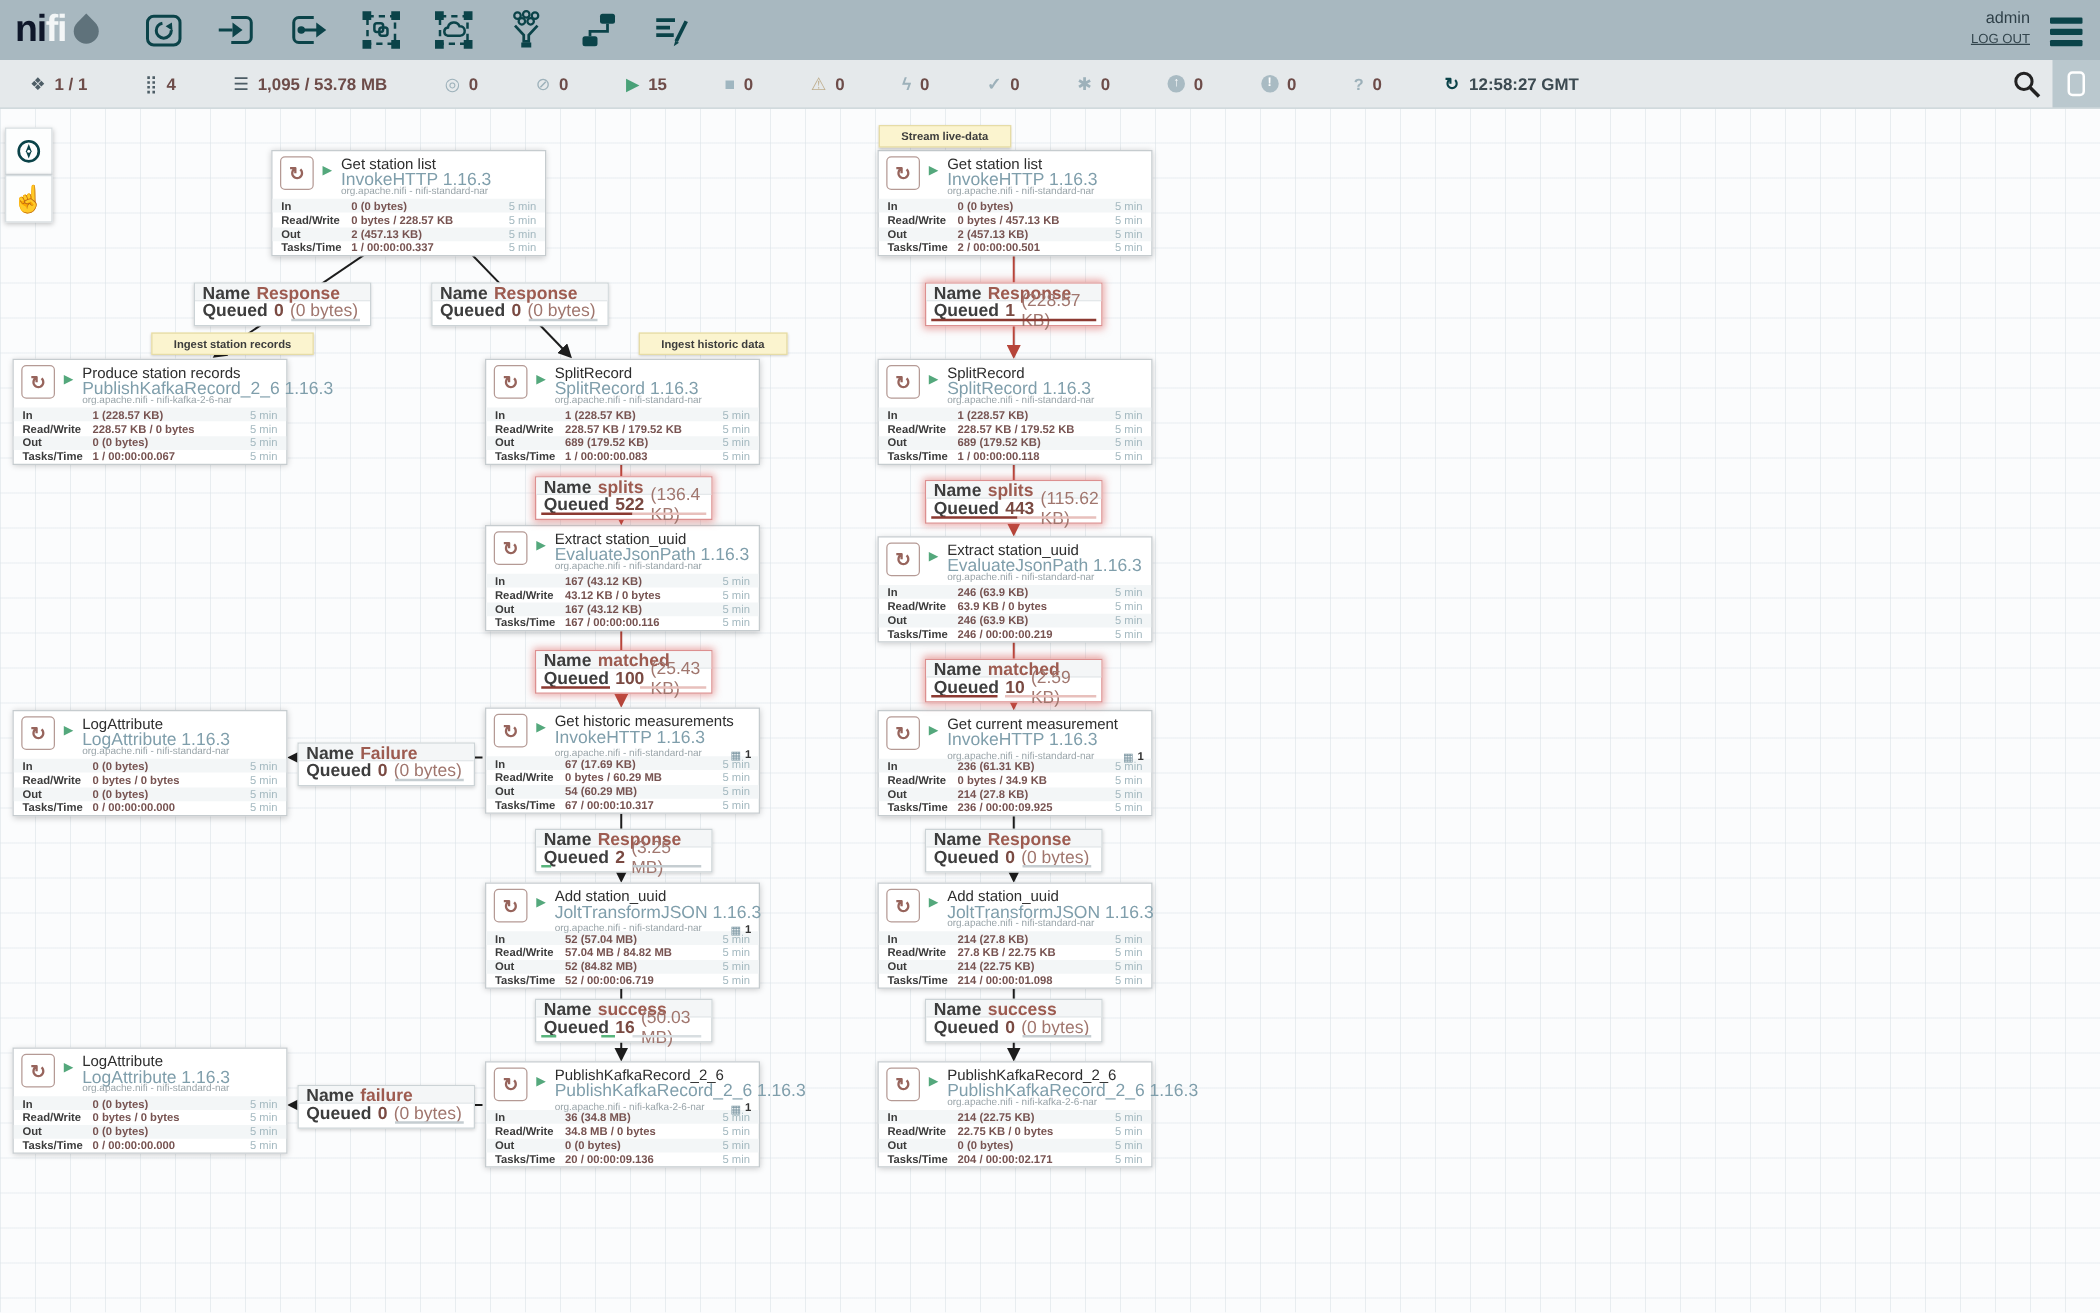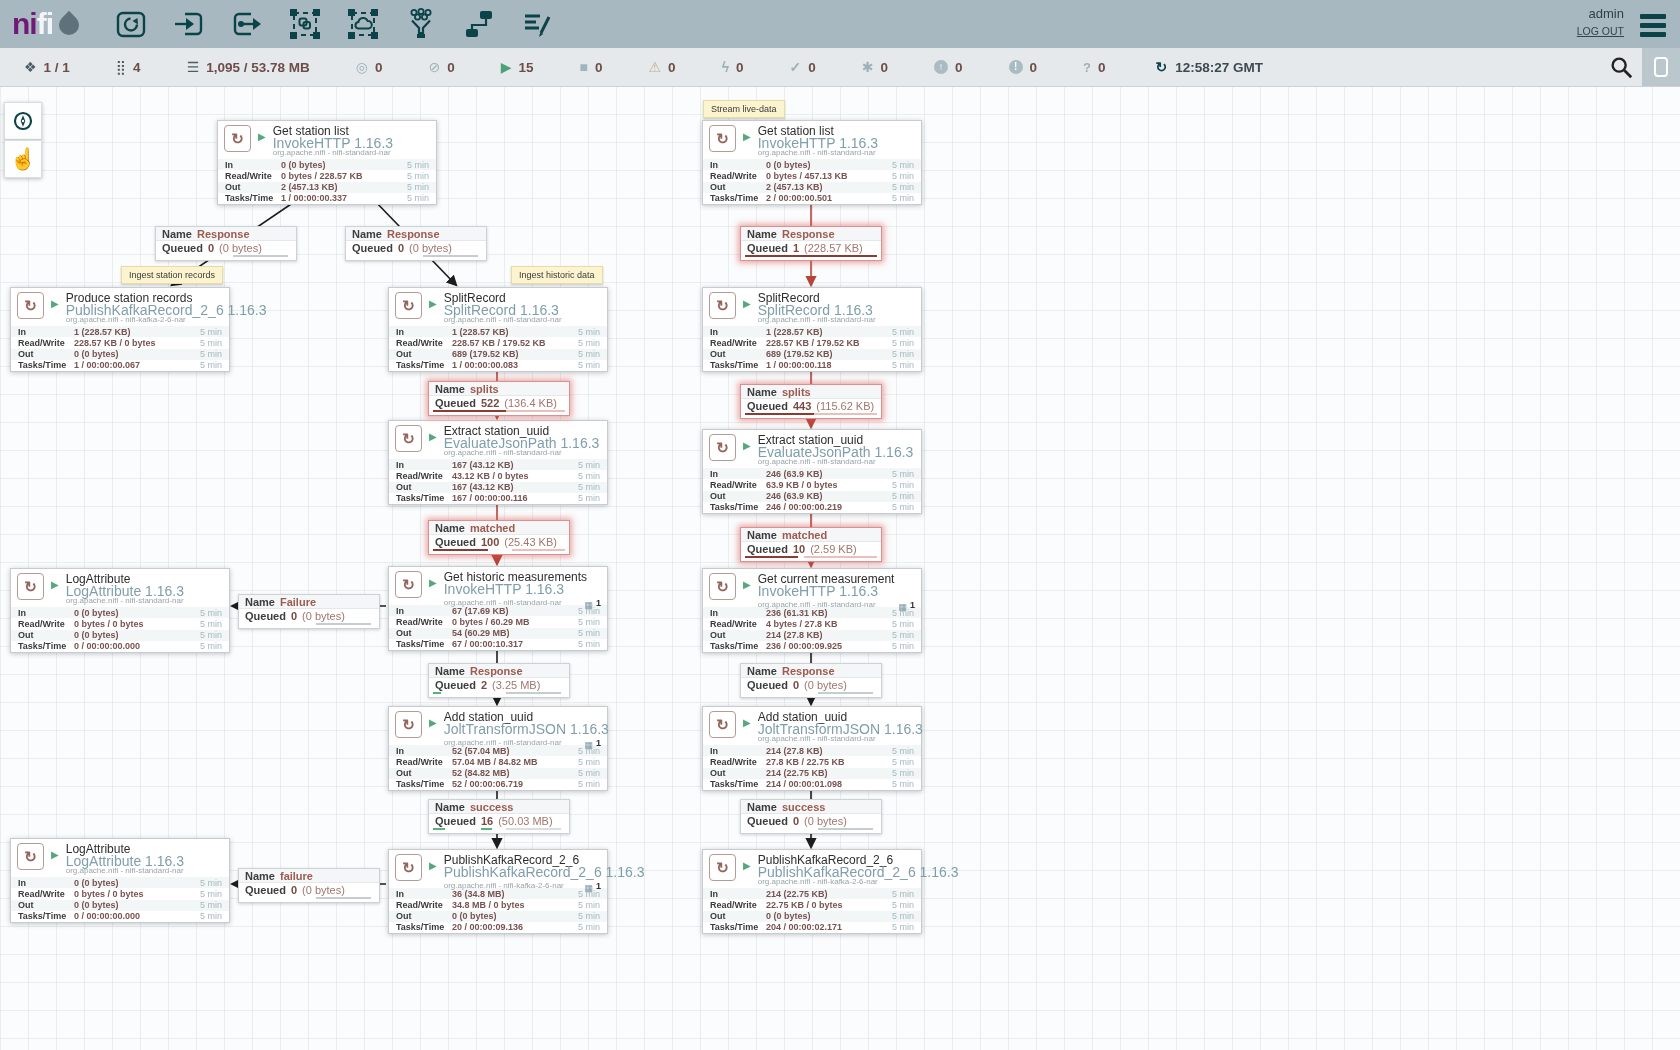--- a/index.html
+++ b/index.html
@@ -10,21 +10,21 @@
   #canvas{position:absolute;inset:0;
     background-image:linear-gradient(rgba(222,230,234,.65) 1px,transparent 1px),
                      linear-gradient(90deg,rgba(222,230,234,.65) 1px,transparent 1px);
     background-size:28px 28px;background-position:0 86px;}
   #edges{position:absolute;inset:0;z-index:2;pointer-events:none;}
 
   
   #hdr{position:absolute;top:0;left:0;right:0;height:48px;background:#a8b8c0;z-index:10;
     display:flex;align-items:center;}
   .logo{display:flex;align-items:center;margin:0 30px 0 12px;}
-  .logo-ni{font-size:30px;font-weight:bold;color:#701a75;letter-spacing:-1px;}
+  .logo-ni{font-size:30px;font-weight:bold;color:#0f172a;letter-spacing:-1px;}
   .logo-fi{font-size:30px;font-weight:bold;color:#f3f6f7;letter-spacing:-1px;}
   .drop{width:20px;height:20px;background:#5f727b;border-radius:0 50% 50% 50%;
     transform:rotate(45deg);margin-left:6px;margin-top:2px;}
   .tool{width:44px;height:36px;display:flex;align-items:center;justify-content:center;
     margin-right:14px;cursor:grab;}
   .tool svg{stroke:#0b4349;fill:none;}
   .tool svg .f{fill:#0b4349;stroke:none;}
   .hdr-right{position:absolute;right:14px;top:5px;display:flex;align-items:center;gap:16px;z-index:11;}
   .usr{ text-align:right;}
   .usr-name{font-size:13px;color:#2e3f47;line-height:18px;}
@@ -91,32 +91,32 @@
   .p-row{display:flex;align-items:center;height:11.25px;font-size:9px;padding:0 7px;}
   .p-row.alt{background:#f3f6f7;}
   .p-label{width:56px;font-weight:bold;color:#3b3b3b;flex:0 0 auto;}
   .p-val{flex:1;color:#775351;font-weight:bold;white-space:nowrap;overflow:hidden;}
   .p-win{width:30px;text-align:right;color:#a4b9c0;flex:0 0 auto;}
 
   
   .conn{position:absolute;width:140px;background:#fff;border:1px solid #ccd3d6;z-index:4;
     box-shadow:0 1px 3px rgba(0,0,0,.18);cursor:pointer;}
   .conn.hl{border-color:#dc9090;box-shadow:0 0 6px 2px rgba(217,83,79,.5);}
-  .c-row{display:flex;gap:5px;font-size:11px;height:13px;align-items:center;padding:0 6px;}
+  .c-row{display:flex;gap:5px;font-size:14px;height:13px;align-items:center;padding:0 6px;}
   .c-row.first{background:#f4f6f7;border-bottom:1px solid #e4e8ea;}
   .c-k{font-weight:bold;color:#3d3d3d;}
   .c-v{color:#9d5b50;font-weight:bold;}
   .c-cnt{color:#7a4a42;font-weight:bold;}
   .c-size{color:#a0766e;}
   .c-bar{position:relative;height:3px;margin:1px 4px 2px 4px;}
   .c-bar div{position:absolute;top:0;height:2px;}
 
   
   .ylabel{position:absolute;background:#fbf4cf;border:1px solid #e6dca6;z-index:4;
-    font-size:9px;font-weight:normal;color:#3c3c3c;padding:3px 7px;white-space:nowrap;
+    font-size:9px;font-weight:bold;color:#3c3c3c;padding:3px 17px;white-space:nowrap;
     box-shadow:0 1px 2px rgba(0,0,0,.2);cursor:pointer;}
 
   
   #footer{position:absolute;left:0;right:0;bottom:0;height:27px;z-index:6;
     background:rgba(250,251,252,.92);border-top:1px solid #e3e8ea;display:flex;align-items:center;}
   #breadcrumb{margin-left:16px;font-size:13.5px;font-weight:bold;color:#20565e;cursor:pointer;}
 </style>
 </head>
 <body>
 
@@ -491,21 +491,21 @@
       </div>
     </div>
     <div class="p-stats">
             <div class="p-row alt">
               <span class="p-label">In</span>
               <span class="p-val">236 (61.31 KB)</span>
               <span class="p-win">5 min</span>
             </div>
             <div class="p-row">
               <span class="p-label">Read/Write</span>
-              <span class="p-val">4 bytes / 27.8 KB</span>
+              <span class="p-val">0 bytes / 34.9 KB</span>
               <span class="p-win">5 min</span>
             </div>
             <div class="p-row alt">
               <span class="p-label">Out</span>
               <span class="p-val">214 (27.8 KB)</span>
               <span class="p-win">5 min</span>
             </div>
             <div class="p-row">
               <span class="p-label">Tasks/Time</span>
               <span class="p-val">236 / 00:00:09.925</span>

